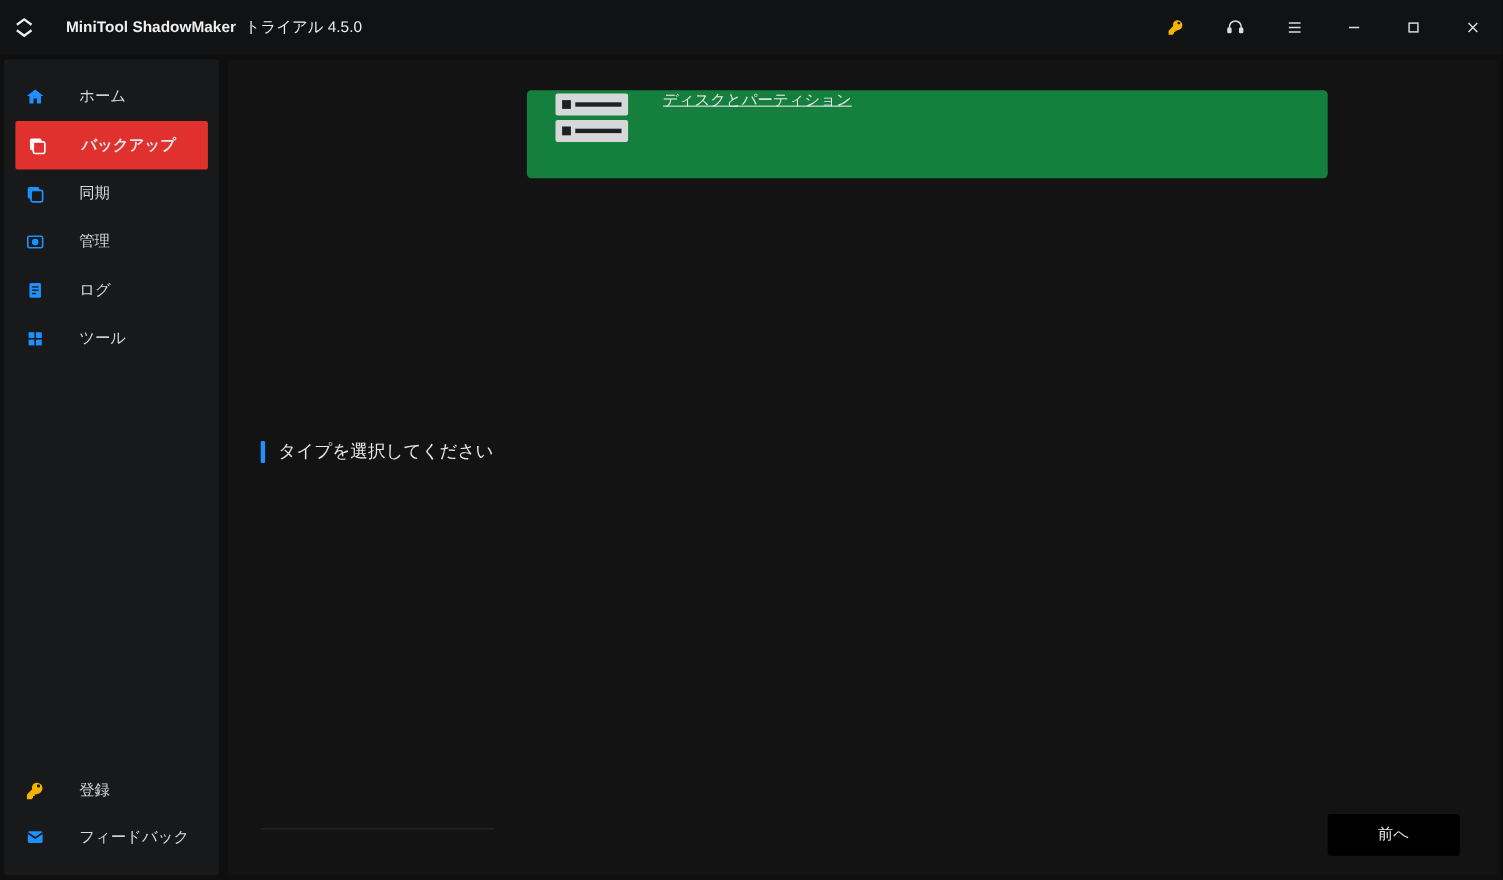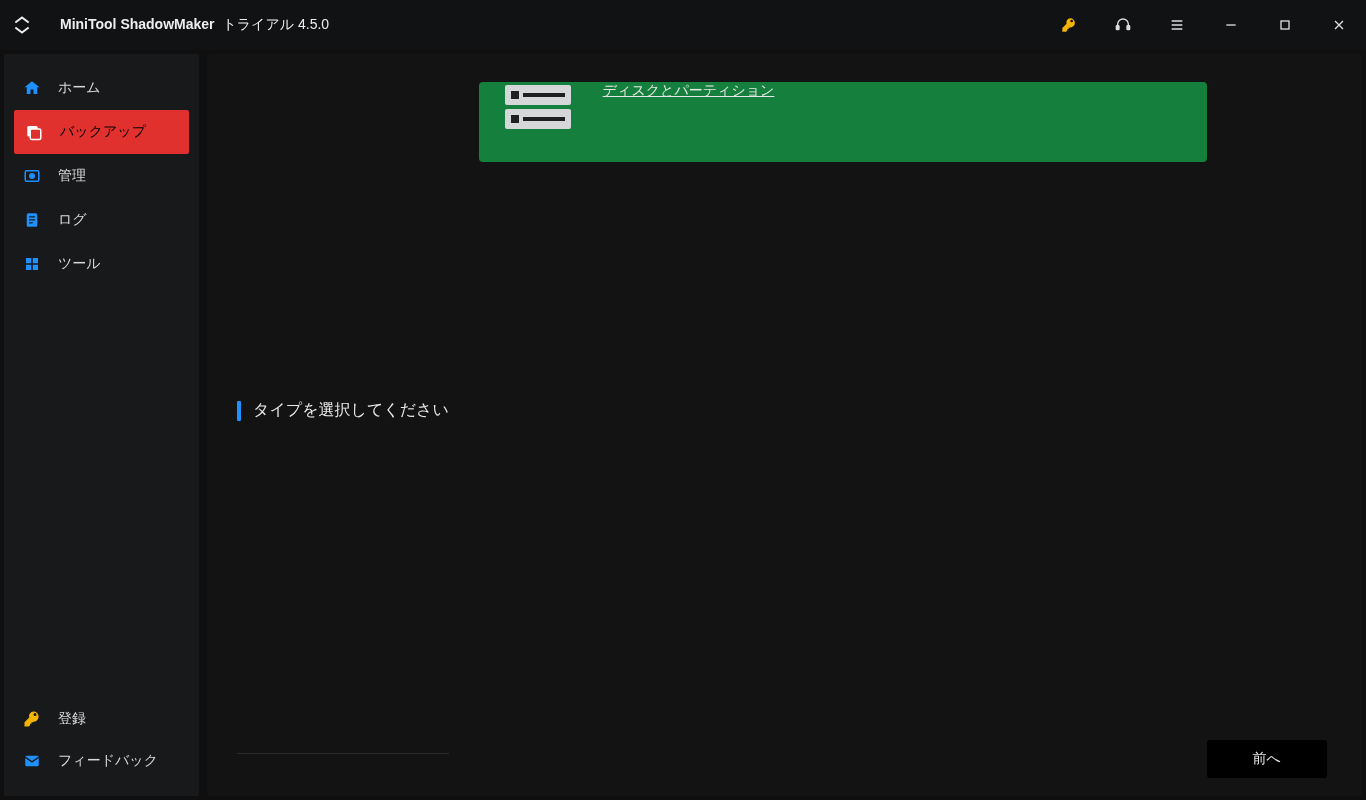--- a/index.html
+++ b/index.html
@@ -20,23 +20,23 @@
   .titlebar .tbtn svg { width:16px; height:16px; }
   
   .body { flex:1; display:flex; min-height:0; padding:4px 4px 4px 4px;}
   .sidebar {
     width:195px; background:#18191b; display:flex; flex-direction:column; padding-top:12px;
     border-radius:2px;
   }
   .nav { display:flex; flex-direction:column; gap:0; }
   .nav-item {
     height:44px; display:flex; align-items:center; padding:0 18px; color:#d9dadb; font-size:14px; cursor:pointer;
-    gap:16px;
-  }
-  .nav-item.active { background:#e0312e; color:#000000; border-radius:2px; margin:0 10px; padding:0 10px;}
+    gap:30px;
+  }
+  .nav-item.active { background:#e0312e; color:#e5e5e5; border-radius:2px; margin:0 10px; padding:0 10px;font-weight:bold;}
   .nav-item .icon { width:20px; height:20px; display:flex; align-items:center; justify-content:center; color:#1e90ff;}
   .nav-item.active .icon { color:#fff; }
   .nav-item .icon svg { width:18px; height:18px; }
   .sidebar .bottom { margin-top:auto; padding-bottom:14px;}
   .bottom .nav-item { height:42px; }
   .bottom .nav-item .icon.yellow { color:#f5b400;}
   
   .main {
     flex:1; background:#131314; margin-left:8px; border-radius:2px; display:flex; flex-direction:row; padding:28px 30px 18px 30px;
     min-width:0;
@@ -129,20 +129,29 @@
         <div class="nav-item active">
           <span class="icon">
             <svg viewBox="0 0 24 24" fill="currentColor">
                 <rect x="3" y="4" width="14" height="14" rx="2"></rect>
                 <rect x="7" y="8" width="14" height="14" rx="2" fill="#e0312e" stroke="currentColor" stroke-width="2"></rect>
               </svg>
           </span>
           <span>バックアップ</span>
         </div>
 
+        <div class="nav-item">
+          <span class="icon">
+            <svg viewBox="0 0 24 24" fill="currentColor">
+                <rect x="3" y="4" width="14" height="14" rx="2"></rect>
+                <rect x="7" y="8" width="14" height="14" rx="2" fill="#18191b" stroke="currentColor" stroke-width="2"></rect>
+              </svg>
+          </span>
+          <span>同期</span>
+        </div>
 
 
         <div class="nav-item">
           <span class="icon">
             <svg viewBox="0 0 24 24" fill="none" stroke="currentColor" stroke-width="2">
                 <rect x="3" y="5" width="18" height="14" rx="2"></rect>
                 <circle cx="12" cy="12" r="3" fill="currentColor"></circle>
               </svg>
           </span>
           <span>管理</span>

